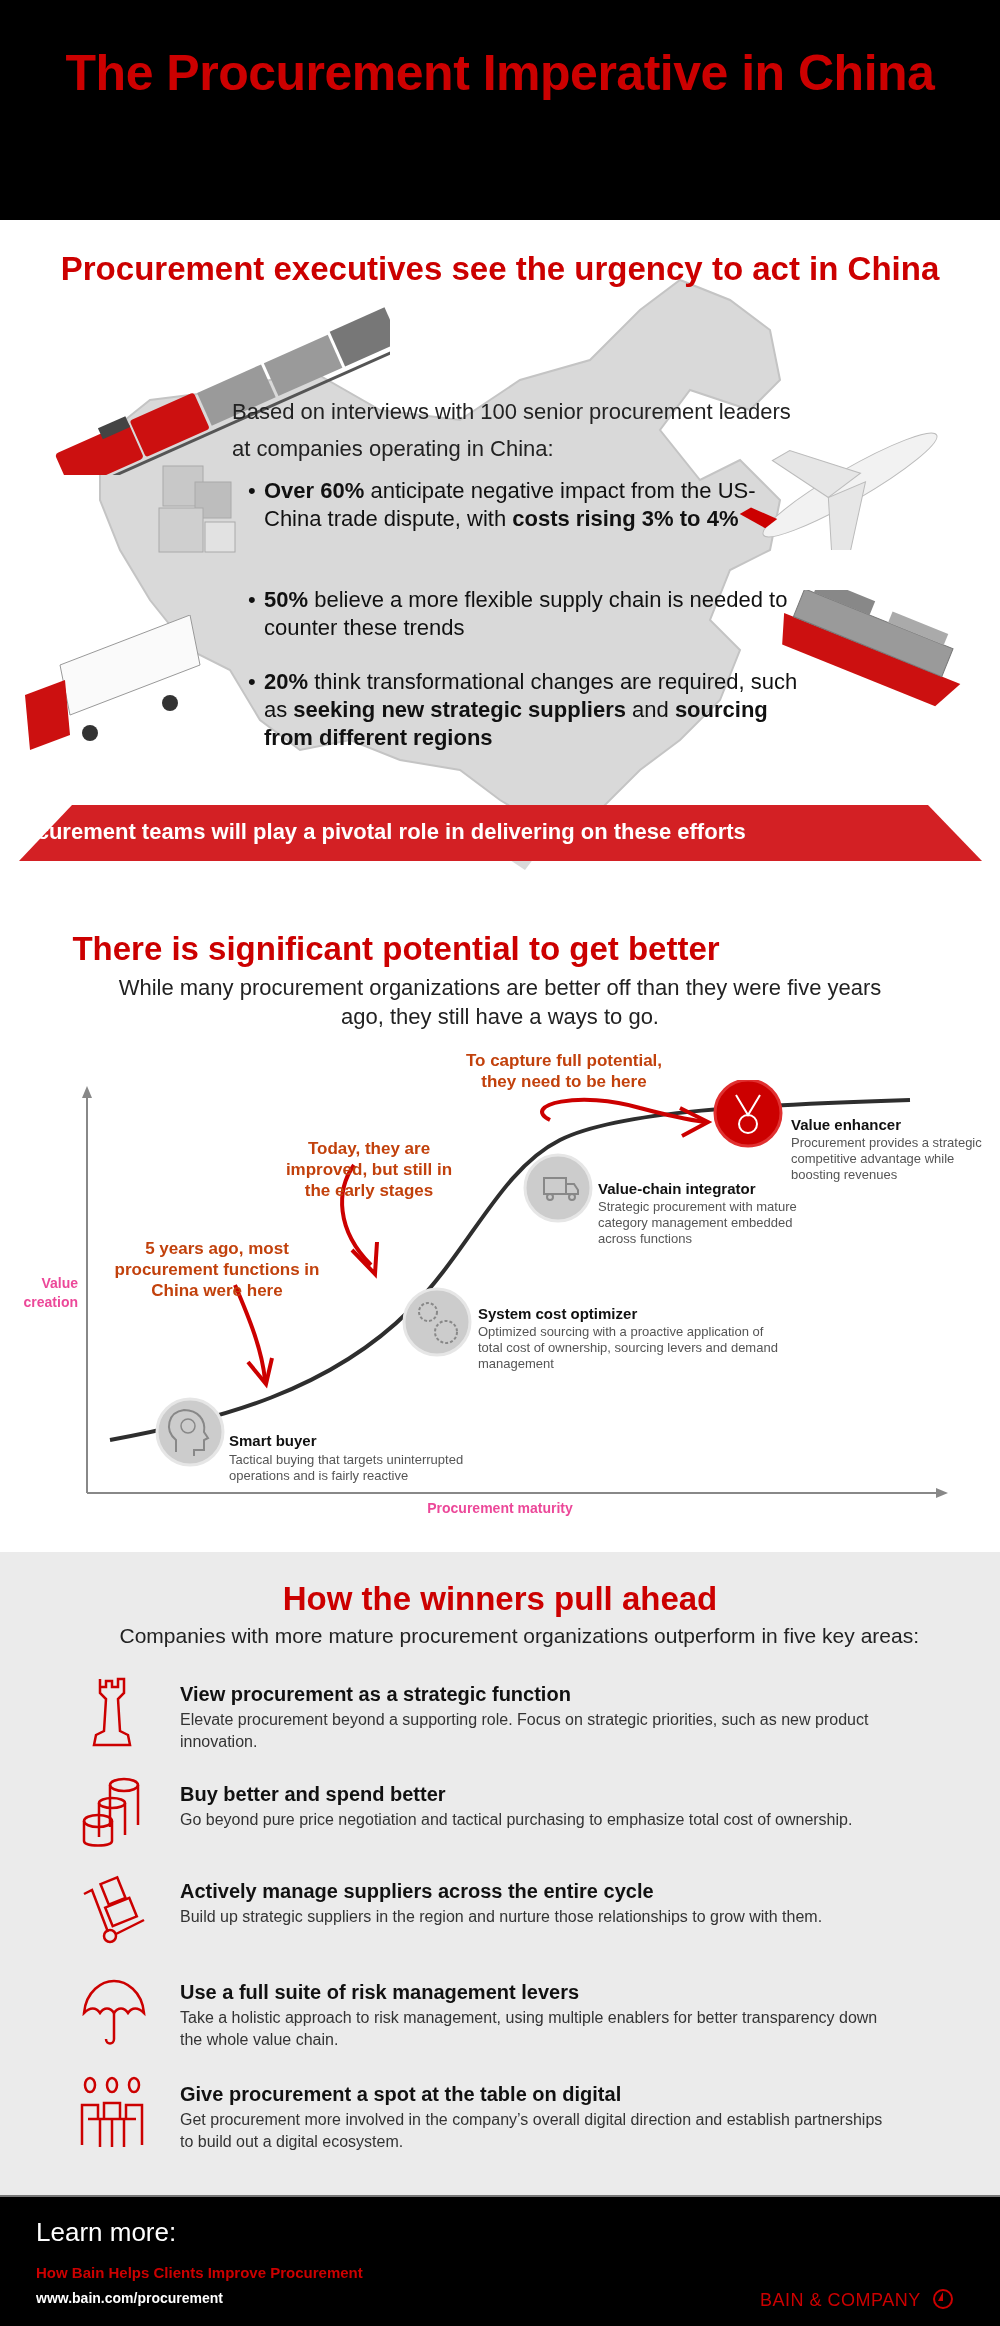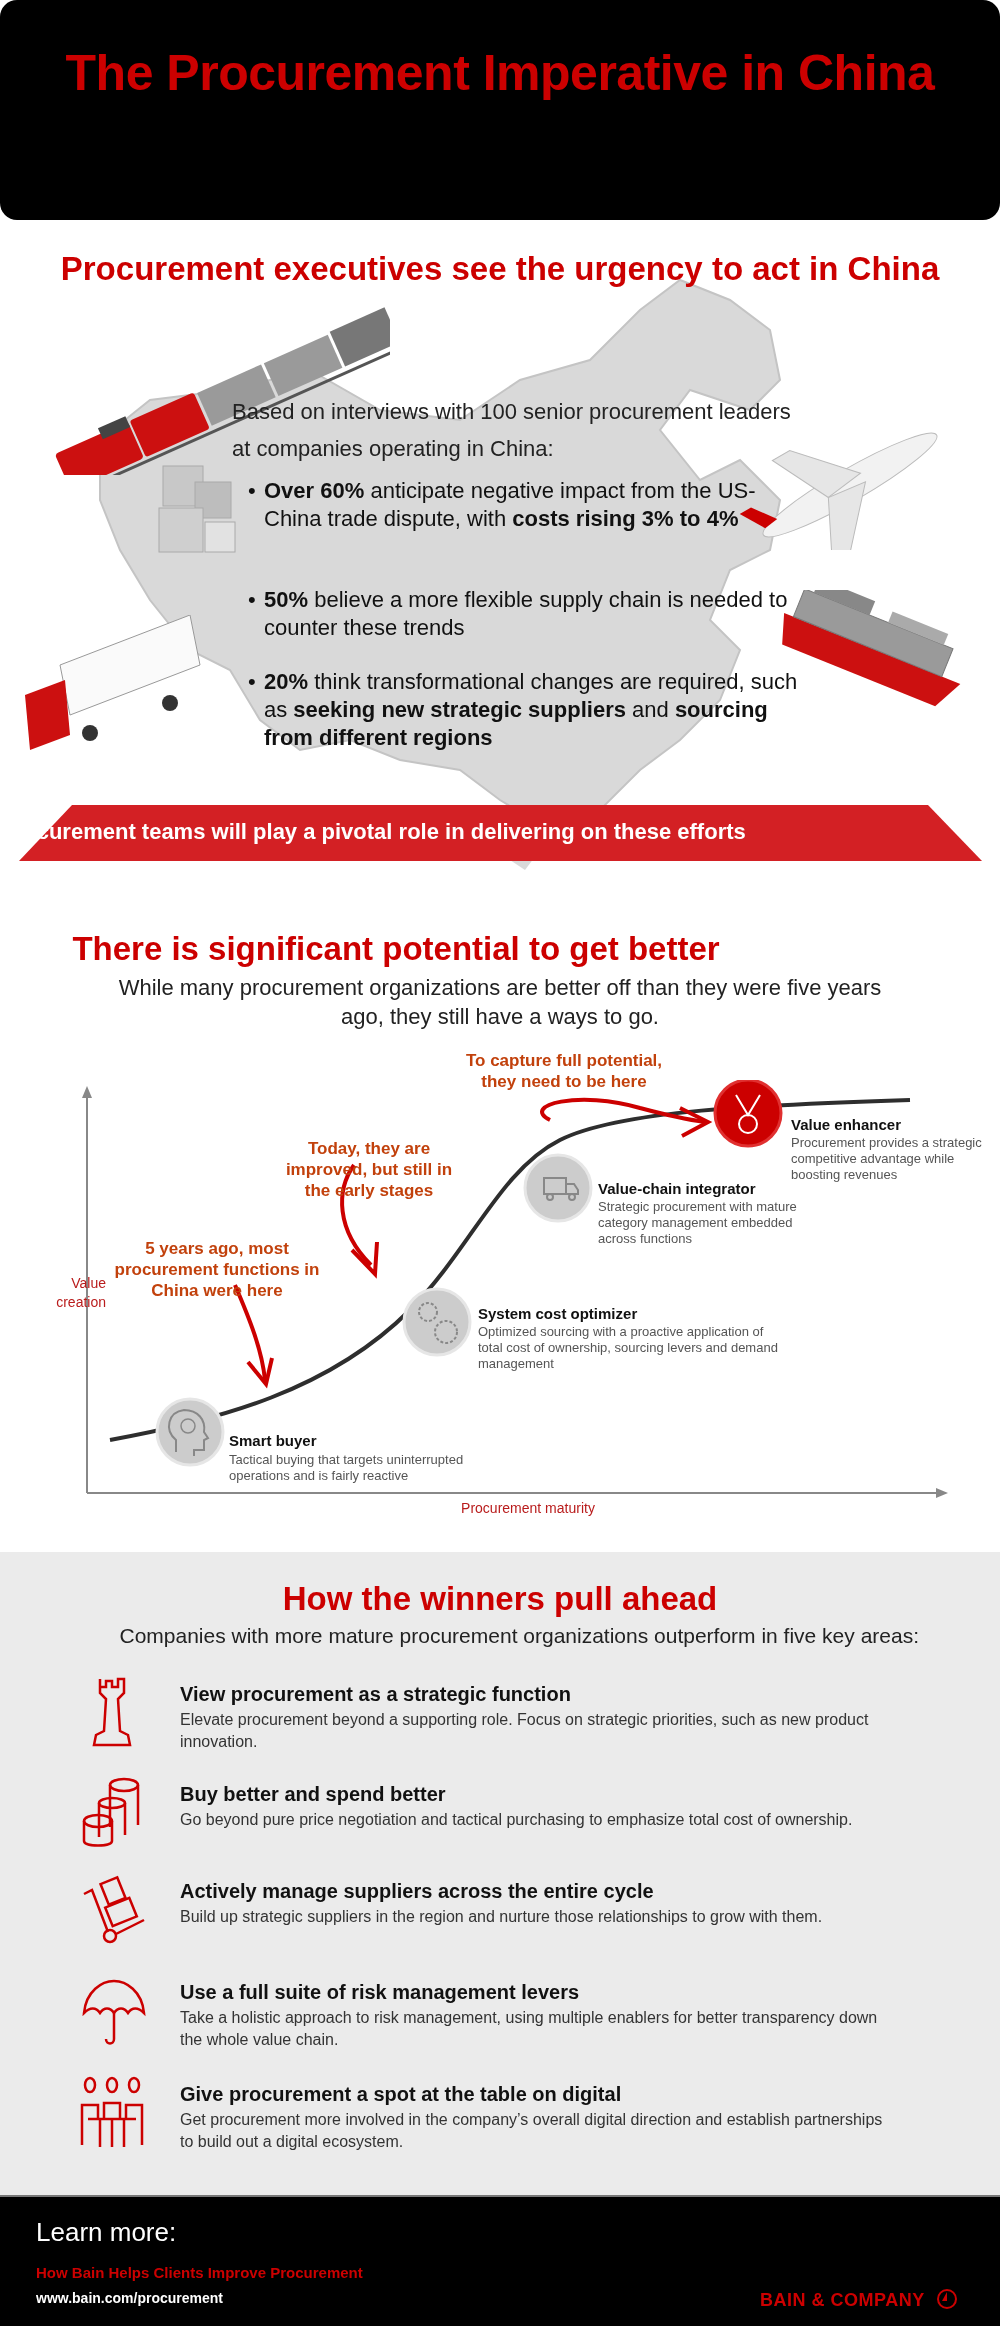--- a/index.html
+++ b/index.html
@@ -1,52 +1,52 @@
 <!DOCTYPE html>
 <html><head>
 <meta charset="utf-8">
 <style>
   * { box-sizing: border-box; margin: 0; padding: 0; }
   body { width: 1000px; height: 2326px; background: #fff; font-family: "Liberation Sans", sans-serif; color: #111; position: relative; overflow: hidden; }
   .abs { position: absolute; }
   
-  #hdr { position: absolute; left: 0; top: 0; width: 1000px; height: 220px; background: #000; text-align: center; border-radius: 17px; }
+  #hdr { position: absolute; left: 0; top: 0; width: 1000px; height: 220px; background: #000; text-align: center; }
   #hdr h1 { position: absolute; top: 44px; width: 100%; color: #cc0000; font-size: 50px; font-weight: bold; letter-spacing: -0.5px; font-family: "Liberation Sans", sans-serif; }
   #hdr p { position: absolute; top: 108px; left: 60px; width: 880px; color: #fff; font-size: 25px; line-height: 34px; font-weight: normal; }
   
   #s1title { top: 250px; width: 1000px; text-align: center; color: #cc0000; font-size: 33px; font-weight: bold; }
   #map { left: 80px; top: 270px; }
   #intro { left: 232px; top: 393px; width: 560px; font-size: 22px; line-height: 37px; color: #222; }
   .bullet { position: absolute; left: 248px; width: 560px; font-size: 22px; line-height: 28px; color: #111; }
   .bullet b { font-weight: bold; }
   .bullet .dot { position: absolute; left: 0; }
   .bullet .txt { padding-left: 16px; display: block; }
   #banner { left: 0; top: 805px; width: 1000px; height: 56px; }
   #banner-text { left: 0; top: 819px; width: 1000px; text-align: left; color: #fff; font-size: 22px; font-weight: bold; }
   
   #s2title { top: 930px; width: 792px; text-align: center; color: #cc0000; font-size: 33px; font-weight: bold; }
   #s2sub { top: 973px; left: 100px; width: 800px; text-align: center; font-size: 22px; line-height: 29px; color: #222; }
   .ann { position: absolute; color: #c2410c; font-weight: bold; font-size: 17px; line-height: 21px; text-align: center; }
   .stage-title { position: absolute; font-weight: bold; font-size: 15px; color: #111; }
   .stage-desc { position: absolute; font-size: 13px; line-height: 16px; color: #555; }
-  .axis-label { position: absolute; font-weight: normal; font-size: 14px; color: #b91c1c; margin-left: 28px; }
+  .axis-label { position: absolute; font-weight: bold; font-size: 14px; color: #ec4899; }
   
   #s3bg { left: 0; top: 1552px; width: 1000px; height: 643px; background: #ebebeb; }
   #s3title { top: 1580px; width: 1000px; text-align: center; color: #cc0000; font-size: 33px; font-weight: bold; }
   #s3sub { top: 1624px; width: 919px; text-align: right; font-size: 21px; color: #222; }
   .area { position: absolute; left: 60px; width: 880px; height: 90px; }
   .area .ic { position: absolute; left: 18px; top: 0; width: 68px; height: 74px; }
   .area .t { position: absolute; left: 120px; top: 8px; font-size: 20px; font-weight: bold; color: #111; }
   .area .d { position: absolute; left: 120px; top: 34px; width: 720px; font-size: 16px; line-height: 22px; color: #333; }
   
   #ftr { left: 0; top: 2195px; width: 1000px; height: 131px; background: #000; border-top: 2px solid #777; }
   #learn { left: 36px; top: 2217px; color: #fff; font-size: 26px; font-weight: normal; }
   #flink { left: 36px; top: 2264px; color: #cc0000; font-size: 15px; font-weight: bold; text-decoration: none; }
   #furl { left: 36px; top: 2290px; color: #fff; font-size: 14px; font-weight: bold; }
-  #brand { left: 760px; top: 2288px; color: #cc0000; font-size: 18px; font-weight: bold; letter-spacing: 0.5px; }
+  #brand { left: 760px; top: 2288px; color: #cc0000; font-size: 18px; font-weight: normal; letter-spacing: 0.5px; }
 </style>
 </head>
 <body>
 
 <div id="hdr">
   <h1>The Procurement Imperative in China</h1>
 </div>
 
 <svg id="map" class="abs" width="880" height="620" viewBox="0 0 880 620">
   <path d="M20,170 L70,130 L150,120 L230,100 L300,140 L380,150 L440,110 L510,90 L560,40 L600,10 L650,30 L690,60 L700,110 L670,140 L610,120 L580,160 L620,210 L660,190 L700,230 L690,280 L650,300 L630,350 L660,380 L640,430 L600,470 L560,500 L520,540 L470,560 L420,530 L380,500 L320,490 L270,470 L220,480 L180,450 L150,400 L110,380 L70,330 L40,280 L20,230 Z" fill="#d9d9d9" stroke="#c4c4c4" stroke-width="2"></path>

